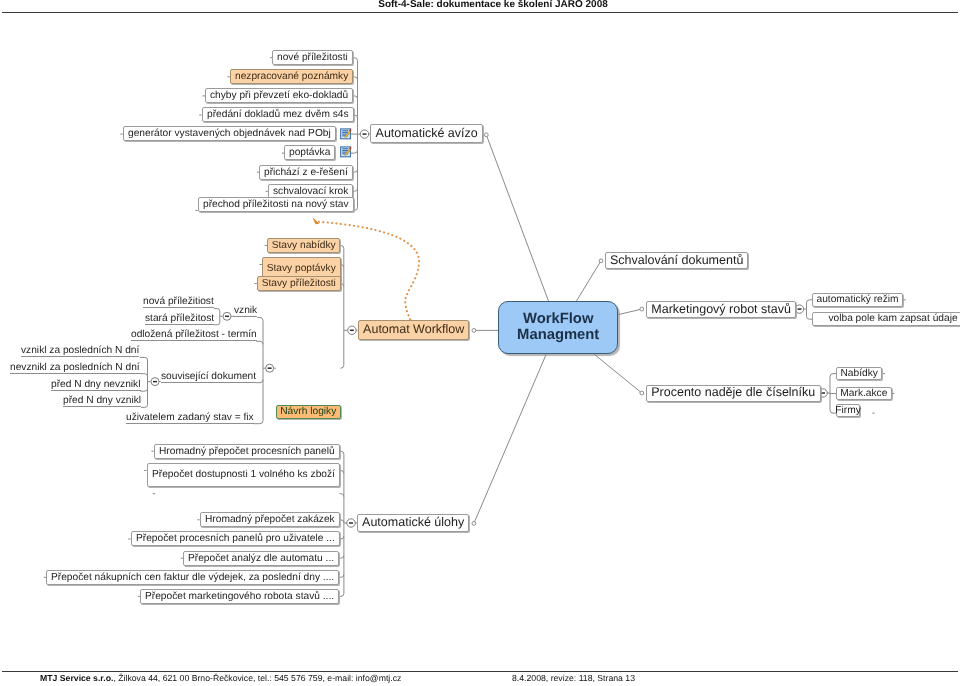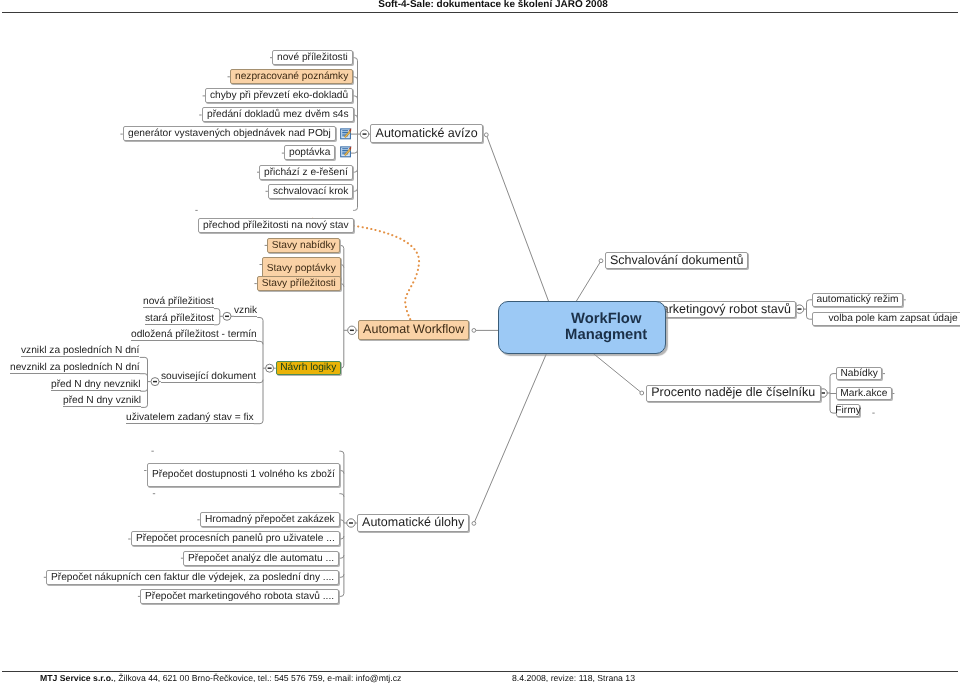--- a/index.html
+++ b/index.html
@@ -25,25 +25,25 @@
   #edges circle.mc{fill:#fff;stroke:#6f6f6f;stroke-width:0.9;}
   #edges path.mb{stroke:#2a2a2a;stroke-width:1.5;}
   #edges path.arrow{stroke:#e49246;stroke-width:2.1;stroke-linecap:round;stroke-dasharray:0.1 4.3;fill:none;}
   #edges path.arrowhead{fill:#e0801f;stroke:none;}
   .node{position:absolute;box-sizing:border-box;white-space:pre;color:#1d1d1d;
         display:flex;align-items:center;justify-content:center;line-height:1.1;}
   .nb{border:1px solid #9b9b9b;border-radius:2px;background:#fff;
       box-shadow:1px 1px 0 rgba(160,160,160,.8);}
   .nu{border-bottom:1px solid #8e8e8e;align-items:flex-end;}
   .orange{background:#fad2a6;border-color:#a59070;color:#3d2b16;}
-  .green{background:#eab308;border-color:#4e8a56;color:#16401a;}
+  .green{background:#fdba74;border-color:#4e8a56;color:#16401a;margin-top:44px;}
   .central{position:absolute;border:1px solid #3a5c78;border-radius:10px;background:#9cc9f5;
       box-shadow:2px 2px 1px rgba(150,150,150,.7);font-weight:bold;color:#1b3048;
       text-align:center;display:flex;flex-direction:column;align-items:center;
-      justify-content:center;font-size:14.8px;line-height:1.08;padding-left:48px;}
+      justify-content:center;font-size:14.8px;line-height:1.08;}
 </style>
 </head>
 <body>
 
 <div id="page">
   <div class="hdr-text">Soft-4-Sale: dokumentace ke školení JARO 2008</div>
   <div class="rule" id="hdr-rule"></div>
 
   <div id="map">
     <svg id="edges" width="960" height="686" viewBox="0 0 960 686">
@@ -202,38 +202,39 @@
         </g>
     </svg>
     <div class="node nb" style="left:272.4px;top:50.0px;width:80.8px;height:15.4px;font-size:10.2px">nové příležitosti</div>
     <div class="node nb orange" style="left:229.9px;top:69.09px;width:123.3px;height:15.4px;font-size:10.2px">nezpracované poznámky</div>
     <div class="node nb" style="left:205.0px;top:88.18px;width:148.2px;height:15.4px;font-size:10.2px">chyby při převzetí eko-dokladů</div>
     <div class="node nb" style="left:201.6px;top:107.27px;width:151.6px;height:15.4px;font-size:10.2px">předání dokladů mez dvěm s4s</div>
     <div class="node nb" style="left:122.8px;top:126.36px;width:212.8px;height:15.4px;font-size:10.2px">generátor vystavených objednávek nad PObj</div>
     <div class="node nb" style="left:284.2px;top:145.45px;width:51.4px;height:15.4px;font-size:10.2px">poptávka</div>
     <div class="node nb" style="left:259.4px;top:164.54px;width:93.8px;height:15.4px;font-size:10.2px">přichází z e-řešení</div>
     <div class="node nb" style="left:267.9px;top:183.63px;width:85.3px;height:15.4px;font-size:10.2px">schvalovací krok</div>
-    <div class="node nb" style="left:197.7px;top:218px;width:155.5px;height:15.4px;font-size:10.2px">přechod příležitosti na nový stav</div>
+    <div class="node nb" style="left:197.7px;top:197px;width:155.5px;height:15.4px;font-size:10.2px">přechod příležitosti na nový stav</div>
     <div class="node nb" style="left:370.1px;top:124.4px;width:113.3px;height:19.4px;font-size:12.5px">Automatické avízo</div>
     <div class="node nb orange" style="left:357.5px;top:320.3px;width:111.4px;height:20.0px;font-size:12.5px">Automat Workflow</div>
     <div class="node nb orange" style="left:267.0px;top:237.7px;width:73.4px;height:15.4px;font-size:10.2px">Stavy nabídky</div>
     <div class="node nb orange" style="left:261.9px;top:256.8px;width:78.5px;height:24px;font-size:10.2px">Stavy poptávky</div>
     <div class="node nb orange" style="left:256.8px;top:275.9px;width:83.6px;height:15.4px;font-size:10.2px">Stavy příležitosti</div>
     <div class="node nb green" style="left:275.8px;top:361.1px;width:64.5px;height:14.2px;font-size:10.2px">Návrh logiky</div>
     <div class="node nu" style="left:234.1px;top:304.3px;width:23.2px;height:13.2px;font-size:10.2px">vznik</div>
     <div class="node nu" style="left:143.1px;top:295.4px;width:70.8px;height:13.2px;font-size:10.2px">nová příležitiost</div>
     <div class="node nu" style="left:145.0px;top:311.6px;width:69.1px;height:13.2px;font-size:10.2px">stará příležitost</div>
     <div class="node nu" style="left:130.7px;top:328.1px;width:125.7px;height:13.2px;font-size:10.2px">odložená příležitost - termín</div>
     <div class="node nu" style="left:160.8px;top:369.5px;width:95.1px;height:13.2px;font-size:10.2px">související dokument</div>
     <div class="node nu" style="left:21.3px;top:344.2px;width:118.4px;height:13.2px;font-size:10.2px">vznikl za posledních N dní</div>
     <div class="node nu" style="left:10.0px;top:360.5px;width:129.7px;height:13.2px;font-size:10.2px">nevznikl za posledních N dní</div>
     <div class="node nu" style="left:50.8px;top:378.0px;width:89.5px;height:13.2px;font-size:10.2px">před N dny nevznikl</div>
     <div class="node nu" style="left:63.0px;top:394.2px;width:78.1px;height:13.2px;font-size:10.2px">před N dny vznikl</div>
     <div class="node nu" style="left:126.0px;top:410.5px;width:127.7px;height:13.2px;font-size:10.2px">uživatelem zadaný stav = fix</div>
     <div class="node nb" style="left:357.4px;top:514.0px;width:112.3px;height:18.0px;font-size:12.5px">Automatické úlohy</div>
+    <div class="node nb" style="left:153.8px;top:443.5px;width:185.6px;height:15.4px;font-size:10.2px">Hromadný přepočet procesních panelů</div>
     <div class="node nb" style="left:146.5px;top:462.8px;width:192.9px;height:24px;font-size:10.2px">Přepočet dostupnosti 1 volného ks zboží</div>
     <div class="node nb" style="left:199.7px;top:512.1px;width:139.7px;height:15.4px;font-size:10.2px">Hromadný přepočet zakázek</div>
     <div class="node nb" style="left:130.6px;top:531.3px;width:208.8px;height:15.4px;font-size:10.2px">Přepočet procesních panelů pro uživatele ...</div>
     <div class="node nb" style="left:183.3px;top:550.5px;width:156.1px;height:15.4px;font-size:10.2px">Přepočet analýz dle automatu ...</div>
     <div class="node nb" style="left:46.2px;top:569.6px;width:293.2px;height:15.4px;font-size:10.2px">Přepočet nákupních cen faktur dle výdejek, za poslední dny ....</div>
     <div class="node nb" style="left:140.3px;top:588.7px;width:199.1px;height:15.4px;font-size:10.2px">Přepočet marketingového robota stavů ....</div>
     <div class="node nb" style="left:604.5px;top:252.0px;width:143.3px;height:17.0px;font-size:12.5px">Schvalování dokumentů</div>
     <div class="node nb" style="left:645.5px;top:300.5px;width:150.2px;height:17.2px;font-size:12.5px">Marketingový robot stavů</div>
     <div class="node nb" style="left:812.3px;top:292.8px;width:91.1px;height:14.0px;font-size:10.2px">automatický režim</div>
     <div class="node nb" style="left:812.3px;top:312.15px;width:162px;height:14.1px;font-size:10.2px">volba pole kam zapsat údaje</div>

